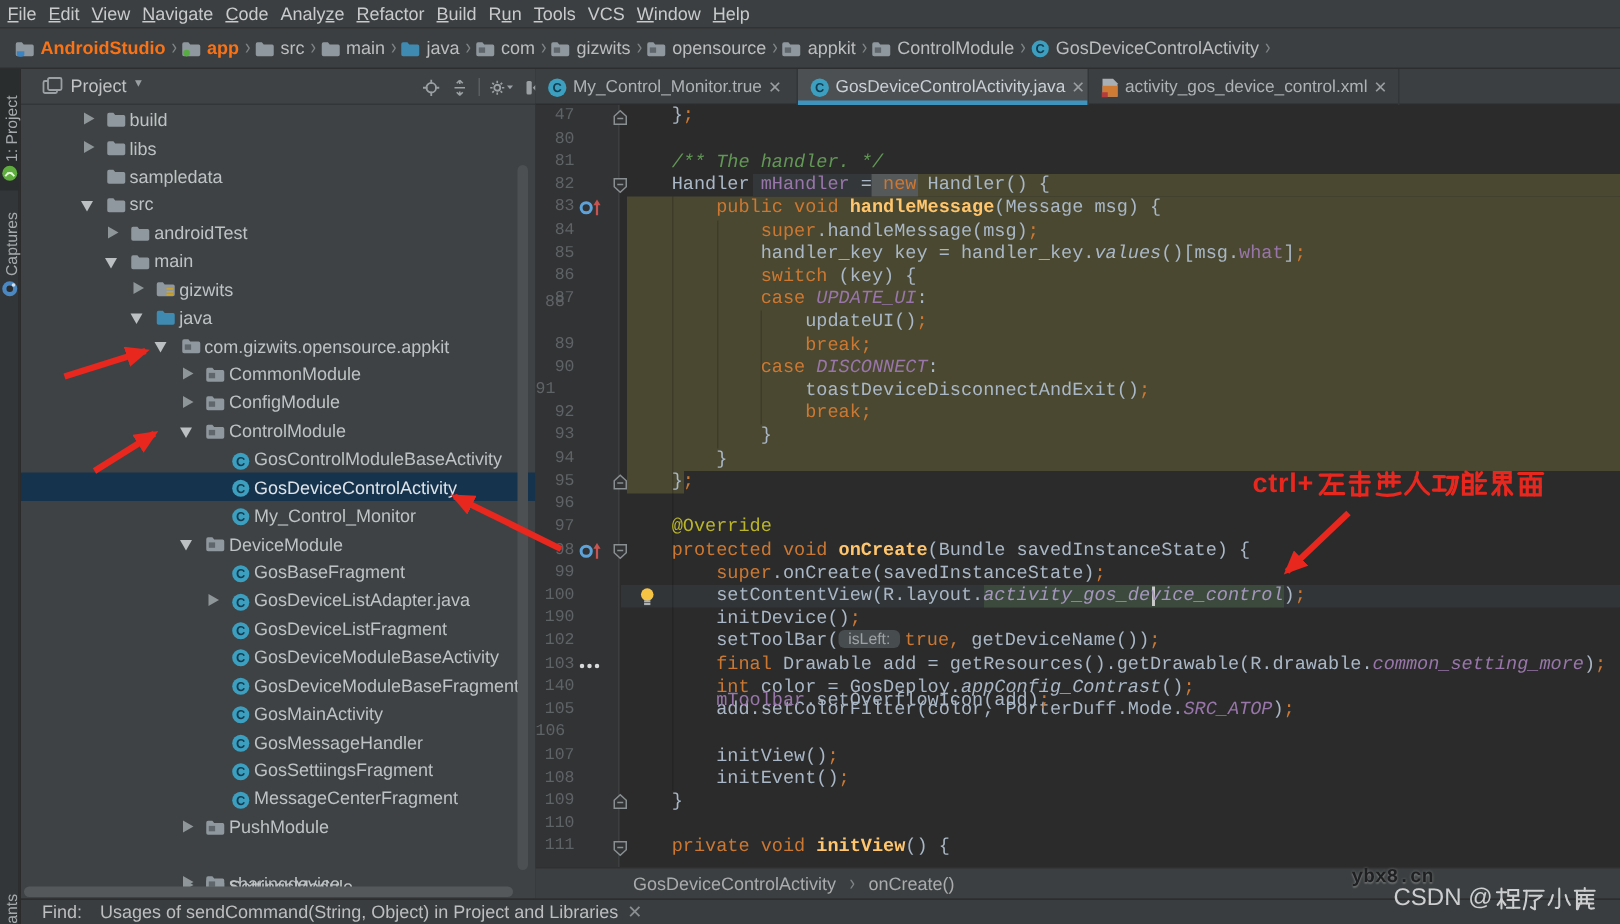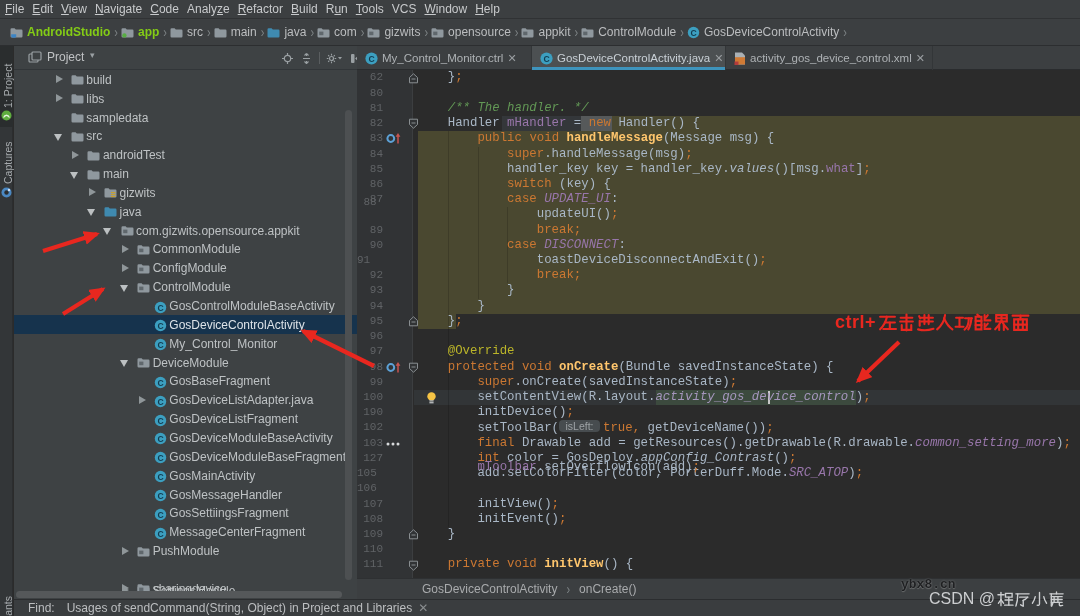--- a/index.html
+++ b/index.html
@@ -8,21 +8,21 @@
 
 #menubar{left:0;top:0;width:1080px;height:19px;background:#3c3f41;color:#c8cacc;
  font-size:12px;display:flex;align-items:center;padding-left:5px;border-bottom:1px solid #303234}
 #menubar span{margin-right:8px;white-space:nowrap}
 #menubar u{text-decoration:underline}
 
 #toolbar{left:0;top:19px;width:1080px;height:27px;background:#3c3f41;color:#bbbdbf;
  font-size:12px;display:flex;align-items:center;padding-left:10px;border-bottom:1px solid #2c2e30}
 .bc{display:flex;align-items:center;white-space:nowrap}
 .bc .t{margin:0 1px 0 4px}
-.bc .b{font-weight:bold;color:#84cc16}
+.bc .b{font-weight:bold;color:#f97316}
 .chev{color:#7e8486;margin:0 3px;font-size:11px;transform:scaleY(1.35);display:inline-block}
 
 #stripe{left:0;top:46px;width:13px;height:570px;background:#333638;border-right:1px solid #2b2d2f}
 .vlab{position:absolute;color:#a6aaad;font-size:10.5px;white-space:nowrap;
  transform:rotate(-90deg);transform-origin:left top;}
 
 #panel{left:14px;top:46px;width:343px;height:553px;background:#3e4244;overflow:hidden}
 #phead{position:absolute;left:0;top:0;width:343px;height:24px;border-bottom:1px solid #323639;
  color:#c0c2c4;font-size:12px}
 .tree{position:absolute;left:0;top:24px;width:343px;height:529px}
@@ -480,21 +480,21 @@
         <circle cx="8" cy="3" r="1.2" fill="#cfe0ef"></circle>
       </svg>
     </div>
     <div class="vlab" style="left:1.5px;top:660px">Build Variants</div>
     <div id="tabbar" class="abs">
       <div class="tab" style="width:175px">
         <svg width="13" height="13" viewBox="0 0 13 13" style="display:inline-block;vertical-align:-2px">
           <circle cx="6.5" cy="6.5" r="6.1" fill="#3c9fc0"></circle>
           <text x="6.5" y="9.6" font-family="Liberation Sans" font-size="8.6" font-weight="bold" fill="#123c50" text-anchor="middle">C</text>
         </svg>
-        <span class="tx">My_Control_Monitor.ctrl</span>
+        <span class="tx">My_Control_Monitor.true</span>
         <span class="tclose">✕</span>
       </div>
       <div class="tab sel" style="width:194px">
         <svg width="13" height="13" viewBox="0 0 13 13" style="display:inline-block;vertical-align:-2px">
           <circle cx="6.5" cy="6.5" r="6.1" fill="#3c9fc0"></circle>
           <text x="6.5" y="9.6" font-family="Liberation Sans" font-size="8.6" font-weight="bold" fill="#123c50" text-anchor="middle">C</text>
         </svg>
         <span class="tx">GosDeviceControlActivity.java</span>
         <span class="tclose">✕</span>
       </div>
@@ -503,21 +503,21 @@
           <path d="M1 0.5 h7 l3 3 v9 h-10 z" fill="#a9b0b5"></path>
           <rect x="1" y="5.2" width="10" height="7.3" fill="#cf7a35"></rect>
           <rect x="0.5" y="9.5" width="4" height="3.5" fill="#b33c3c"></rect>
         </svg>
         <span class="tx">activity_gos_device_control.xml</span>
         <span class="tclose">✕</span>
       </div>
     </div>
     <div id="gutter" class="abs"></div>
     <div class="abs" style="left:357px;top:70px;width:26px;height:508px;overflow:hidden;color:#606366;font-family:'Liberation Mono',monospace;font-size:11px">
-      <div style="position:absolute;left:0;width:26px;text-align:right;top:0.40px;height:15.22px;line-height:15.22px">62</div>
+      <div style="position:absolute;left:0;width:26px;text-align:right;top:0.40px;height:15.22px;line-height:15.22px">47</div>
       <div style="position:absolute;left:0;width:26px;text-align:right;top:15.62px;height:15.22px;line-height:15.22px">80</div>
       <div style="position:absolute;left:0;width:26px;text-align:right;top:30.84px;height:15.22px;line-height:15.22px">81</div>
       <div style="position:absolute;left:0;width:26px;text-align:right;top:46.06px;height:15.22px;line-height:15.22px">82</div>
       <div style="position:absolute;left:0;width:26px;text-align:right;top:61.28px;height:15.22px;line-height:15.22px">83</div>
       <div style="position:absolute;left:0;width:26px;text-align:right;top:76.50px;height:15.22px;line-height:15.22px">84</div>
       <div style="position:absolute;left:0;width:26px;text-align:right;top:91.72px;height:15.22px;line-height:15.22px">85</div>
       <div style="position:absolute;left:0;width:26px;text-align:right;top:106.94px;height:15.22px;line-height:15.22px">86</div>
       <div style="position:absolute;left:0;width:26px;text-align:right;top:122.16px;height:15.22px;line-height:15.22px">87</div>
       <div style="position:absolute;left:0;width:26px;text-align:center;top:125px;height:15.22px;line-height:15.22px">88</div>
       <div style="position:absolute;left:0;width:26px;text-align:right;top:152.60px;height:15.22px;line-height:15.22px">89</div>
@@ -528,22 +528,22 @@
       <div style="position:absolute;left:0;width:26px;text-align:right;top:228.70px;height:15.22px;line-height:15.22px">94</div>
       <div style="position:absolute;left:0;width:26px;text-align:right;top:243.92px;height:15.22px;line-height:15.22px">95</div>
       <div style="position:absolute;left:0;width:26px;text-align:right;top:259.14px;height:15.22px;line-height:15.22px">96</div>
       <div style="position:absolute;left:0;width:26px;text-align:right;top:274.36px;height:15.22px;line-height:15.22px">97</div>
       <div style="position:absolute;left:0;width:26px;text-align:right;top:289.58px;height:15.22px;line-height:15.22px">98</div>
       <div style="position:absolute;left:0;width:26px;text-align:right;top:304.80px;height:15.22px;line-height:15.22px">99</div>
       <div style="position:absolute;left:0;width:26px;text-align:right;top:320.02px;height:15.22px;line-height:15.22px">100</div>
       <div style="position:absolute;left:0;width:26px;text-align:right;top:335.24px;height:15.22px;line-height:15.22px">190</div>
       <div style="position:absolute;left:0;width:26px;text-align:right;top:350.46px;height:15.22px;line-height:15.22px">102</div>
       <div style="position:absolute;left:0;width:26px;text-align:right;top:365.68px;height:15.22px;line-height:15.22px">103</div>
-      <div style="position:absolute;left:0;width:26px;text-align:right;top:380.90px;height:15.22px;line-height:15.22px">127</div>
-      <div style="position:absolute;left:0;width:26px;top:396.12px;height:15.22px;line-height:15.22px">105</div>
+      <div style="position:absolute;left:0;width:26px;text-align:right;top:380.90px;height:15.22px;line-height:15.22px">140</div>
+      <div style="position:absolute;left:0;width:26px;text-align:right;top:396.12px;height:15.22px;line-height:15.22px">105</div>
       <div style="position:absolute;left:0;width:26px;top:411.34px;height:15.22px;line-height:15.22px">106</div>
       <div style="position:absolute;left:0;width:26px;text-align:right;top:426.56px;height:15.22px;line-height:15.22px">107</div>
       <div style="position:absolute;left:0;width:26px;text-align:right;top:441.78px;height:15.22px;line-height:15.22px">108</div>
       <div style="position:absolute;left:0;width:26px;text-align:right;top:457.00px;height:15.22px;line-height:15.22px">109</div>
       <div style="position:absolute;left:0;width:26px;text-align:right;top:472.22px;height:15.22px;line-height:15.22px">110</div>
       <div style="position:absolute;left:0;width:26px;text-align:right;top:487.44px;height:15.22px;line-height:15.22px">111</div>
     </div>
     <div class="code abs">
       <div style="position:absolute;left:61.1px;top:61.28px;width:661.9px;height:182.64px;background:#4a4830;"></div>
       <div style="position:absolute;left:254.5px;top:46.06px;width:468.5px;height:15.22px;background:#4a4830;"></div>

